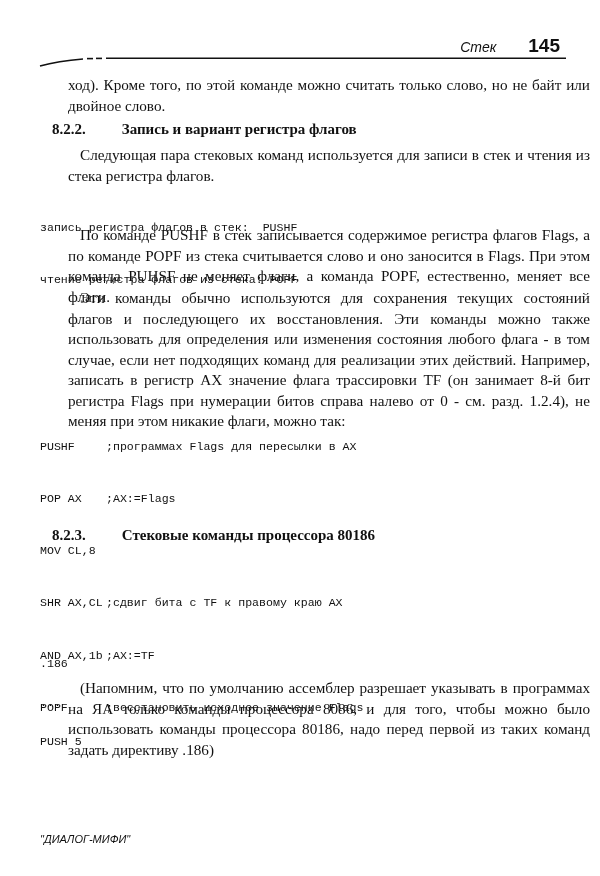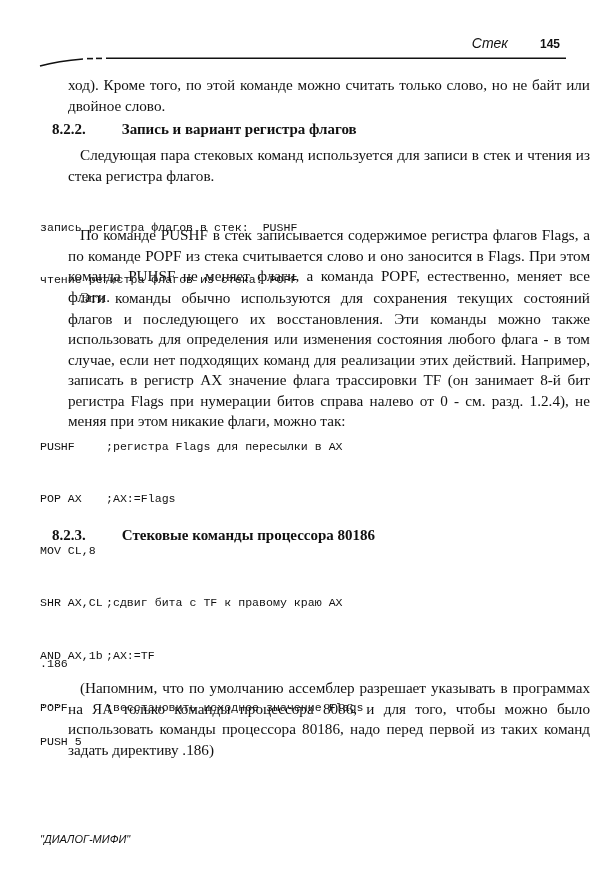--- a/index.html
+++ b/index.html
@@ -28,21 +28,21 @@
       align-items: baseline;
       gap: 32px;
       font-family: "Liberation Sans", sans-serif;
     }
     .rh-title {
       font-style: italic;
       font-size: 14px;
     }
     .rh-page {
       font-weight: bold;
-      font-size: 12px;
+      font-size: 19px;
     }
     .head-rule {
       position: absolute;
       top: 56px;
       left: 38px;
       width: 528px;
       height: 12px;
     }
     .text-block {
       position: absolute;
@@ -123,21 +123,21 @@
 
   <div class="text-block" style="top:225px;">
     <p class="para">По команде PUSHF в стек записывается содержимое регистра флагов Flags, а по команде POPF из стека считывается слово и оно заносится в Flags. При этом команда PUHSF не меняет флаги, а команда POPF, естественно, меняет все флаги.</p>
   </div>
 
   <div class="text-block" style="top:288px;">
     <p class="para">Эти команды обычно используются для сохранения текущих состояний флагов и последующего их восстановления. Эти команды можно также использовать для определения или изменения состояния любого флага - в том случае, если нет подходящих команд для реализации этих действий. Например, записать в регистр AX значение флага трассировки TF (он занимает 8-й бит регистра Flags при нумерации битов справа налево от 0 - см. разд. 1.2.4), не меняя при этом никакие флаги, можно так:</p>
   </div>
 
   <div class="code" style="top:403px;">
-    <span class="code-line"><span class="code-instr">PUSHF</span><span>;регистра Flags для пересылки в AX</span></span>
+    <span class="code-line"><span class="code-instr">PUSHF</span><span>;программах Flags для пересылки в AX</span></span>
     <span class="code-line"><span class="code-instr">POP AX</span><span>;AX:=Flags</span></span>
     <span class="code-line"><span class="code-instr">MOV CL,8</span><span></span></span>
     <span class="code-line"><span class="code-instr">SHR AX,CL</span><span>;сдвиг бита с TF к правому краю AX</span></span>
     <span class="code-line"><span class="code-instr">AND AX,1b</span><span>;AX:=TF</span></span>
     <span class="code-line"><span class="code-instr">POPF</span><span>;восстановить исходное значение Flags</span></span>
   </div>
 
   <div class="heading" style="top:527px;">
     <span>8.2.3.</span>
     <span>Стековые команды процессора 80186</span>

